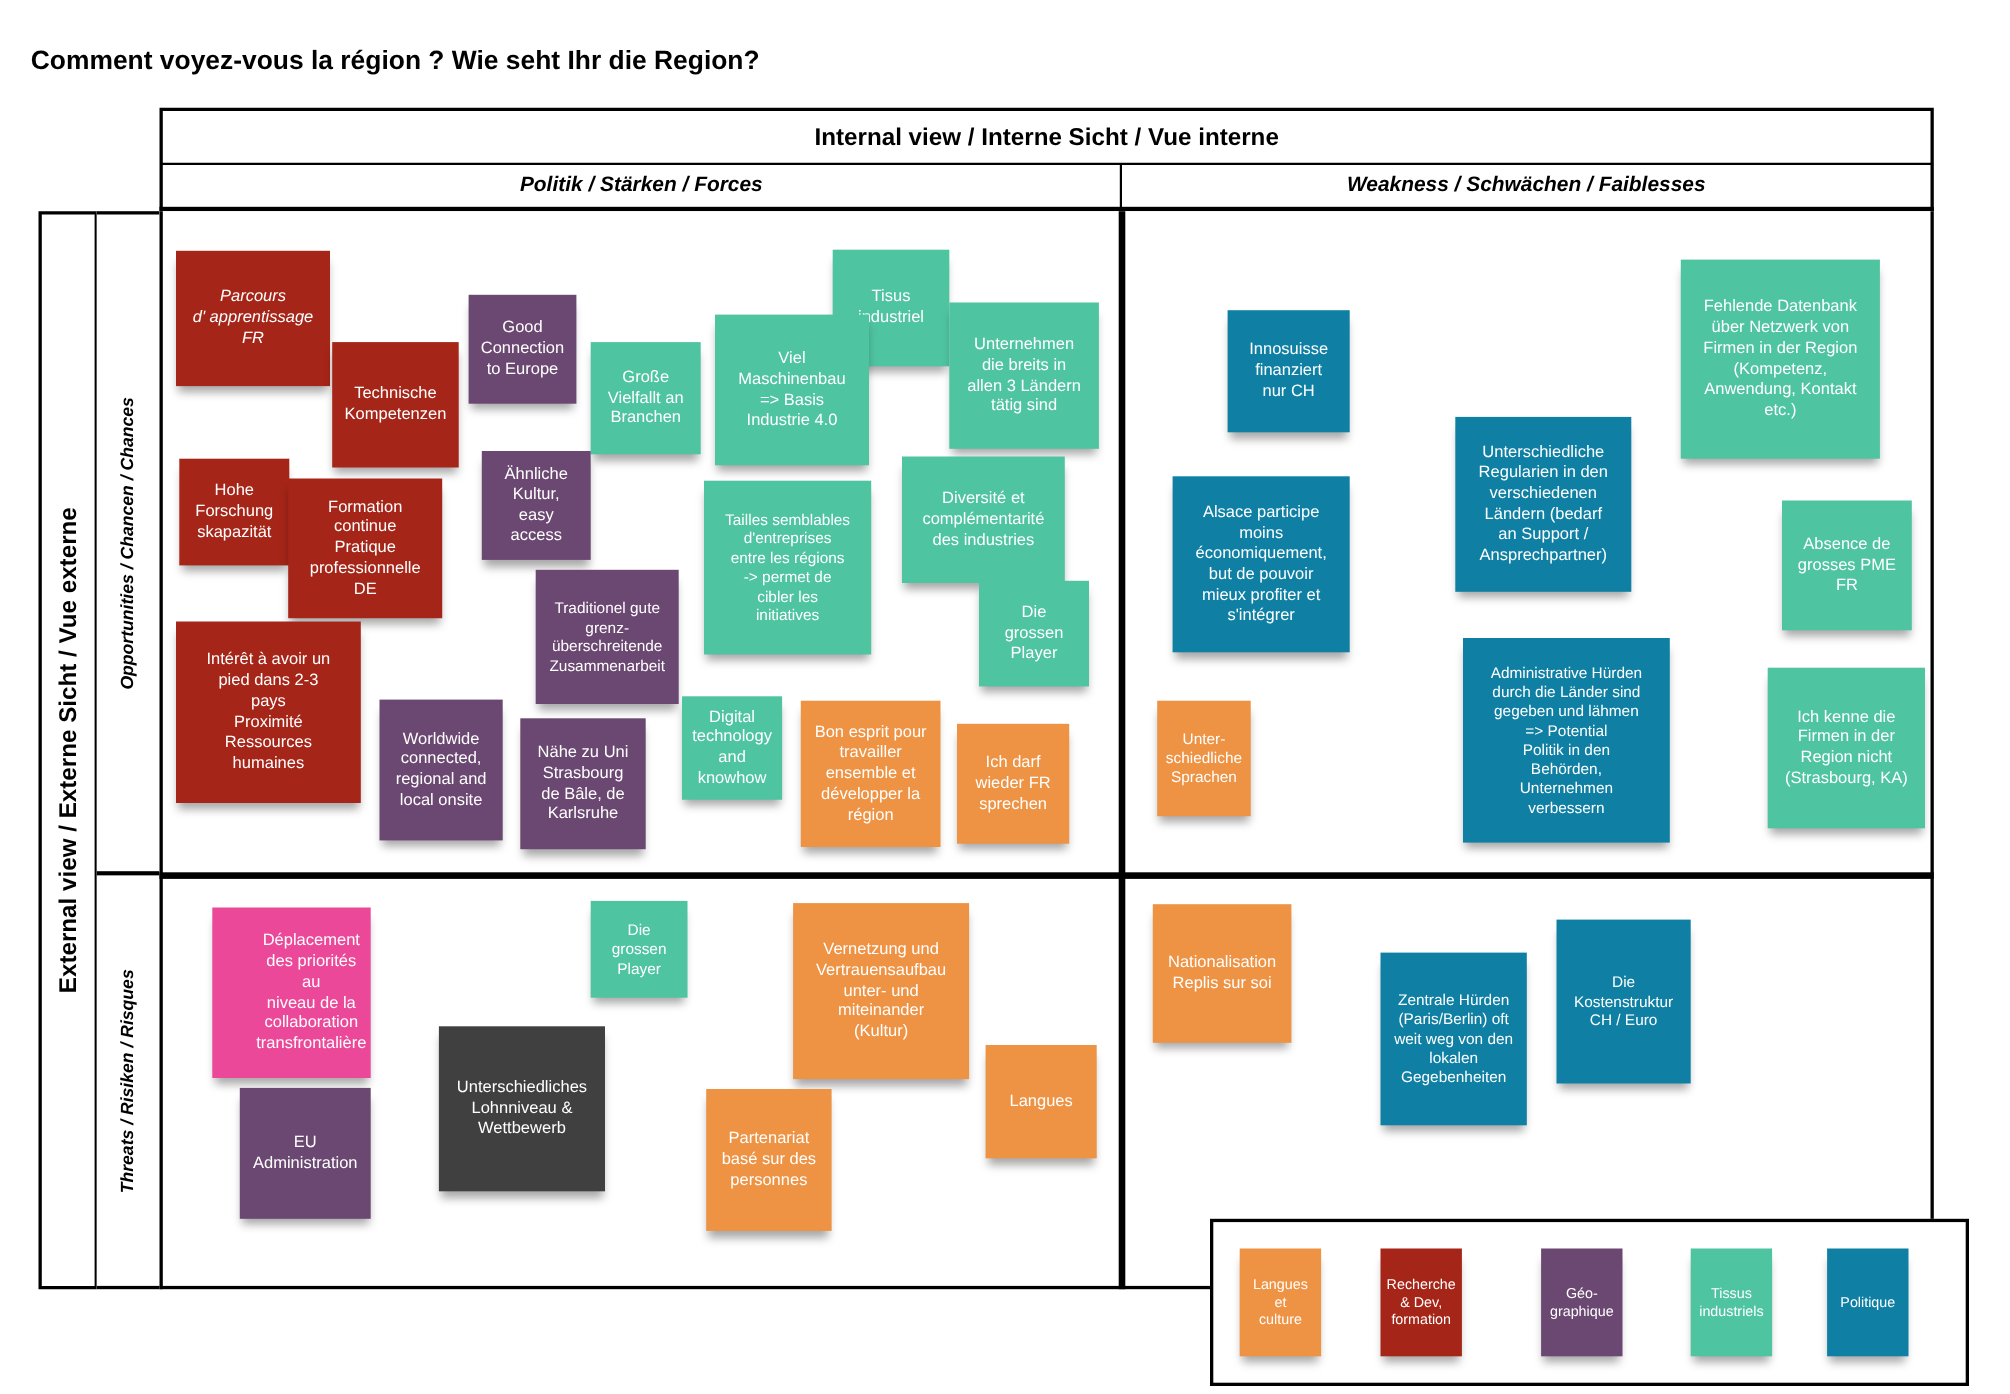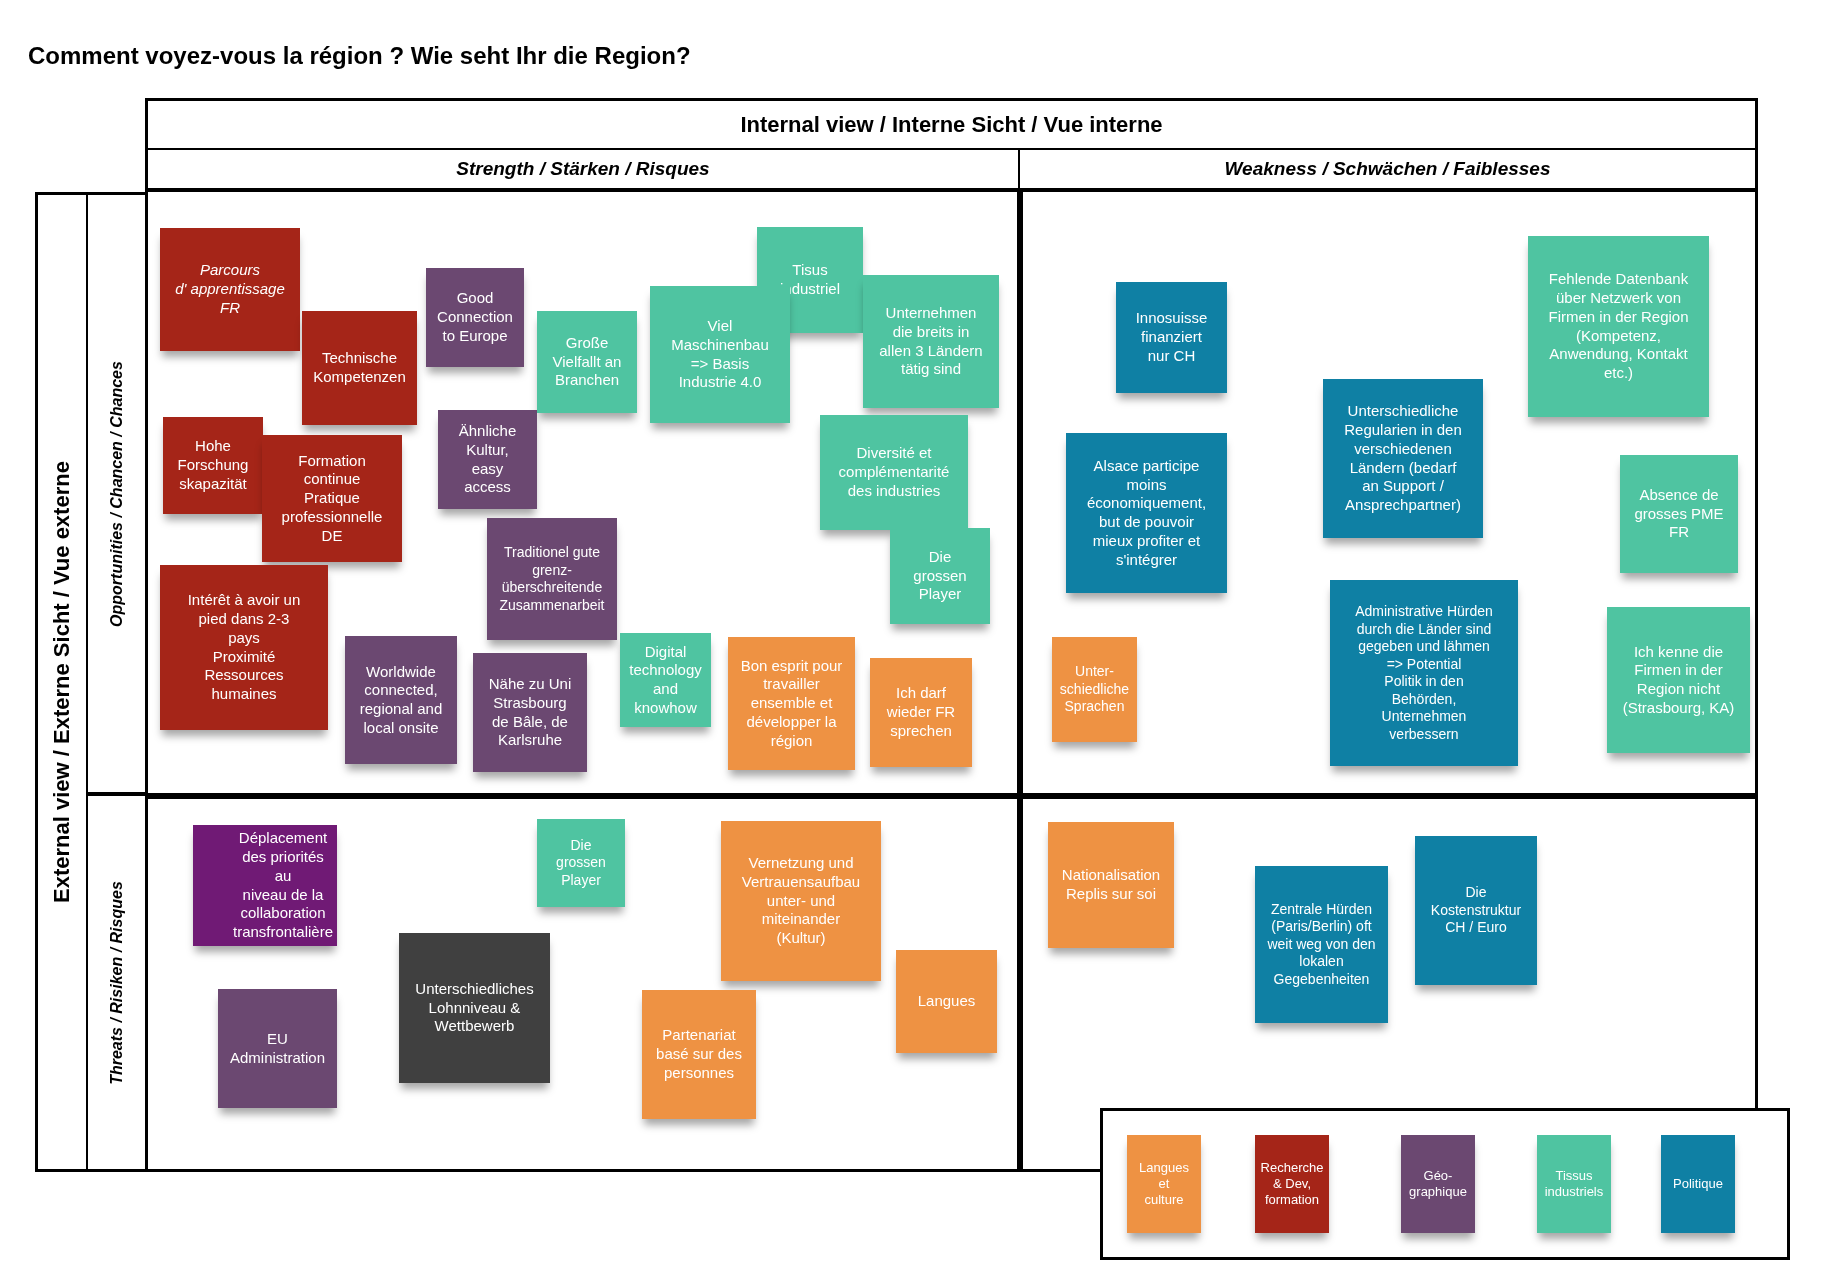--- a/index.html
+++ b/index.html
@@ -22,21 +22,21 @@
   .legend-note{top:24px;width:74px;height:98px;font-size:13px;}
   .notes-layer{position:absolute;left:0;top:0;width:100%;height:100%;}
 </style>
 </head>
 <body>
 
 <div class="canvas">
   <div class="title">Comment voyez-vous la région ? Wie seht Ihr die Region?</div>
 
   <div class="cell hdr1">Internal view / Interne Sicht / Vue interne</div>
-  <div class="cell hdr2l">Strength / Stärken / Risques</div>
+  <div class="cell hdr2l">Politik / Stärken / Forces</div>
   <div class="cell hdr2r">Weakness / Schwächen / Faiblesses</div>
 
   <div class="cell lblouter">
     <span class="vtext">External view / Externe Sicht / Vue externe</span>
   </div>
   <div class="cell lblopp">
     <span class="vtext">Opportunities / Chancen / Chances</span>
   </div>
   <div class="cell lblthr">
     <span class="vtext">Threats / Risiken / Risques</span>
@@ -67,20 +67,26 @@
       <div class="note" style="left: 863px; top: 275px; width: 136px; height: 133px; background: rgb(79, 196, 161);">Unternehmen
 die breits in
 allen 3 Ländern
 tätig sind</div>
       <div class="note" style="left: 820px; top: 415px; width: 148px; height: 115px; background: rgb(79, 196, 161);">Diversité et
 complémentarité
 des industries</div>
       <div class="note" style="left: 890px; top: 528px; width: 100px; height: 96px; background: rgb(79, 196, 161);">Die
 grossen
 Player</div>
+      <div class="note" style="left: 640px; top: 437px; width: 152px; height: 158px; background: rgb(79, 196, 161); font-size: 14px;">Tailles semblables
+d'entreprises
+entre les régions
+-&gt; permet de
+cibler les
+initiatives</div>
       <div class="note" style="left: 438px; top: 410px; width: 99px; height: 99px; background: rgb(107, 72, 113);">Ähnliche
 Kultur,
 easy
 access</div>
       <div class="note" style="left: 487px; top: 518px; width: 130px; height: 122px; background: rgb(107, 72, 113); font-size: 14px;">Traditionel gute
 grenz-
 überschreitende
 Zusammenarbeit</div>
       <div class="note" style="left: 163px; top: 417px; width: 100px; height: 97px; background: rgb(165, 37, 24);">Hohe
 Forschung
@@ -148,21 +154,21 @@
 (Kompetenz,
 Anwendung, Kontakt
 etc.)</div>
       <div class="note" style="left: 1620px; top: 455px; width: 118px; height: 118px; background: rgb(79, 196, 161);">Absence de
 grosses PME
 FR</div>
       <div class="note" style="left: 1607px; top: 607px; width: 143px; height: 146px; background: rgb(79, 196, 161);">Ich kenne die
 Firmen in der
 Region nicht
 (Strasbourg, KA)</div>
-      <div class="note" style="left: 193px; top: 825px; width: 144px; height: 121px; background: #701a75; padding-left: 41px;">Déplacement
+      <div class="note" style="left: 193px; top: 825px; width: 144px; height: 155px; background: #ec4899; padding-left: 41px;">Déplacement
 des priorités au
 niveau de la
 collaboration
 transfrontalière</div>
       <div class="note" style="left: 218px; top: 989px; width: 119px; height: 119px; background: rgb(107, 72, 113);">EU
 Administration</div>
       <div class="note" style="left: 399px; top: 933px; width: 151px; height: 150px; background: #404040;">Unterschiedliches
 Lohnniveau &amp;
 Wettbewerb</div>
       <div class="note" style="left: 537px; top: 819px; width: 88px; height: 88px; background: rgb(79, 196, 161); font-size: 14px;">Die

